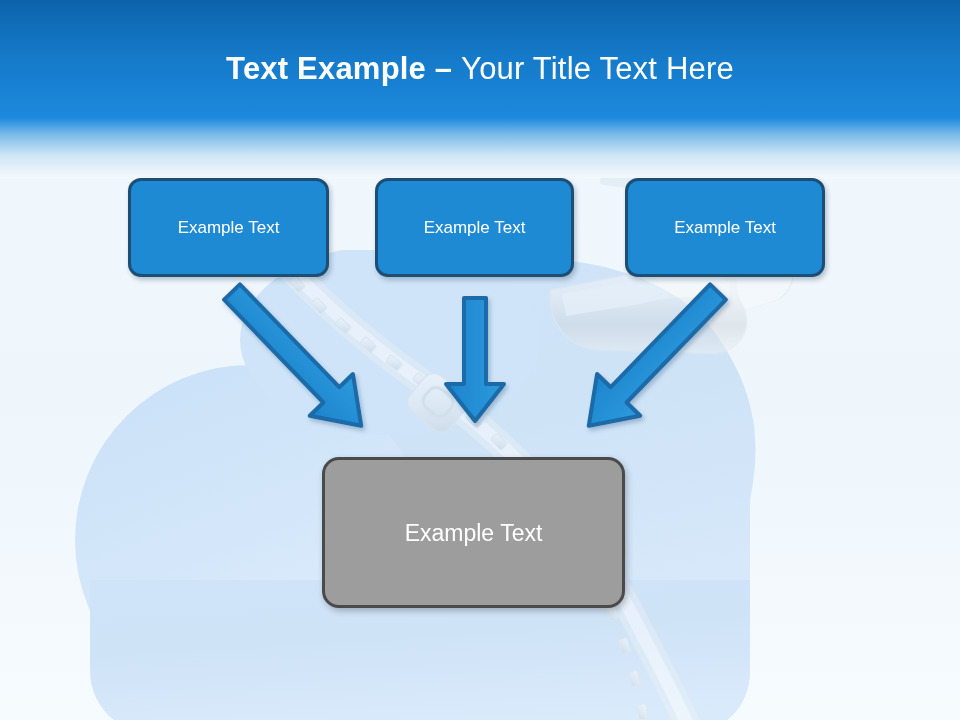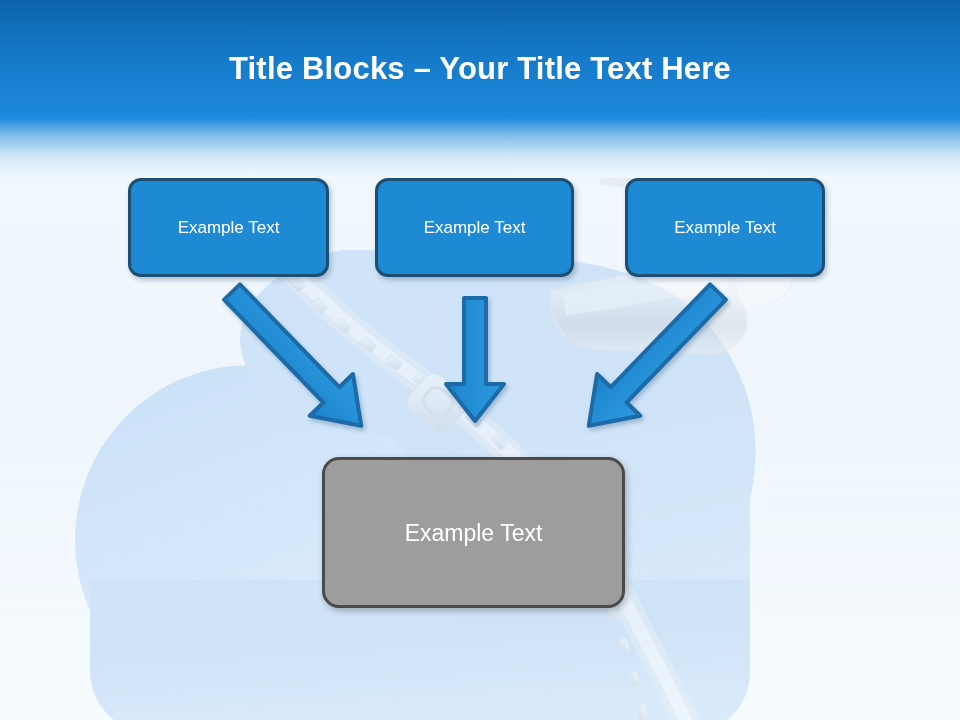--- a/index.html
+++ b/index.html
@@ -101,21 +101,21 @@
     width: 960px;
     text-align: center;
     color: #ffffff;
     font-size: 31px;
     line-height: 38px;
     letter-spacing: .2px;
     white-space: nowrap;
   }
   .slide-title .t-strong { font-weight: bold; }
   .slide-title .t-dash  { font-weight: bold; }
-  .slide-title .t-light { font-weight: bold; }
+  .slide-title .t-light { font-weight: normal; }
 
   
   .blue-box {
     position: absolute;
     box-sizing: border-box;
     background: #1f8ad4;
     border: 3px solid #1c4f73;
     border-radius: 13px;
     box-shadow: 2px 3px 5px rgba(20,50,80,.28);
     display: flex;
@@ -265,21 +265,21 @@
     <div class="leg" style="left:0px;   top:0px;  width:52px; height:56px; transform:rotate(-10deg);"></div>
     <div class="shoe" style="left:-6px;  top:34px; width:76px; height:34px; transform:rotate(-6deg);"></div>
     <div class="leg" style="left:395px; top:0px;  width:46px; height:80px; transform:rotate(8deg);"></div>
     <div class="leg" style="left:438px; top:0px;  width:30px; height:72px; transform:rotate(16deg);"></div>
   </div>
 
   <div class="header-band"></div>
   <div class="header-fade"></div>
 
   <div class="slide-title">
-    <span class="t-strong">Title Blocks</span><span class="t-dash"> – </span><span class="t-light">Your Title Text Here</span>
+    <span class="t-strong">Text Example</span><span class="t-dash"> – </span><span class="t-light">Your Title Text Here</span>
   </div>
 
   <svg class="arrow-layer" viewBox="0 0 960 720">
     <defs>
       <linearGradient id="arrGrad" x1="0" y1="0" x2="0" y2="1">
         <stop offset="0%" stop-color="#2d9ade"></stop>
         <stop offset="100%" stop-color="#1c84cc"></stop>
       </linearGradient>
       <filter id="arrShadow" x="-30%" y="-30%" width="180%" height="180%">
         <feDropShadow dx="2" dy="3" stdDeviation="2.2" flood-color="#1b4b72" flood-opacity="0.30"></feDropShadow>

